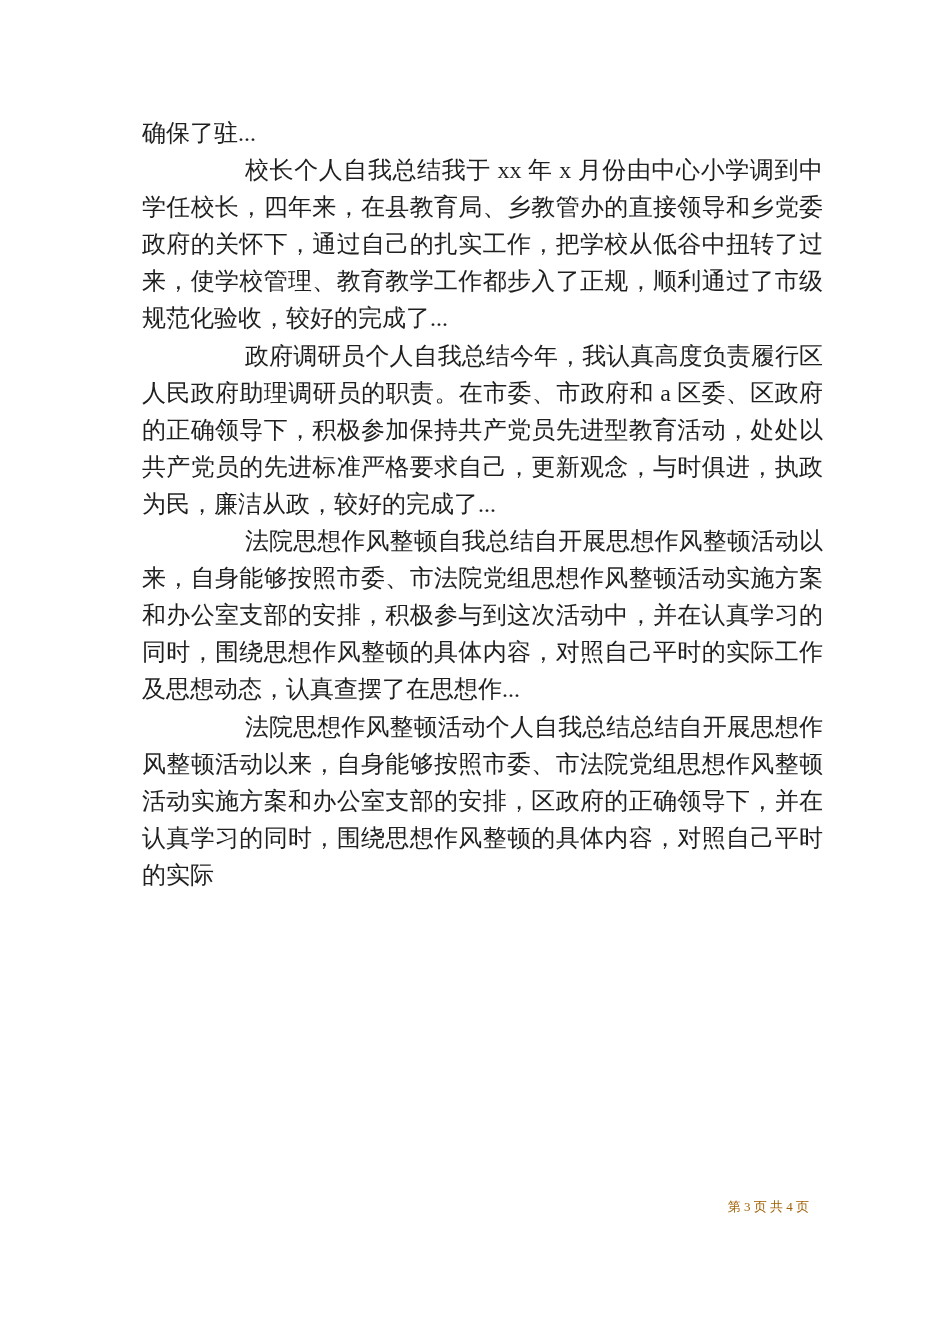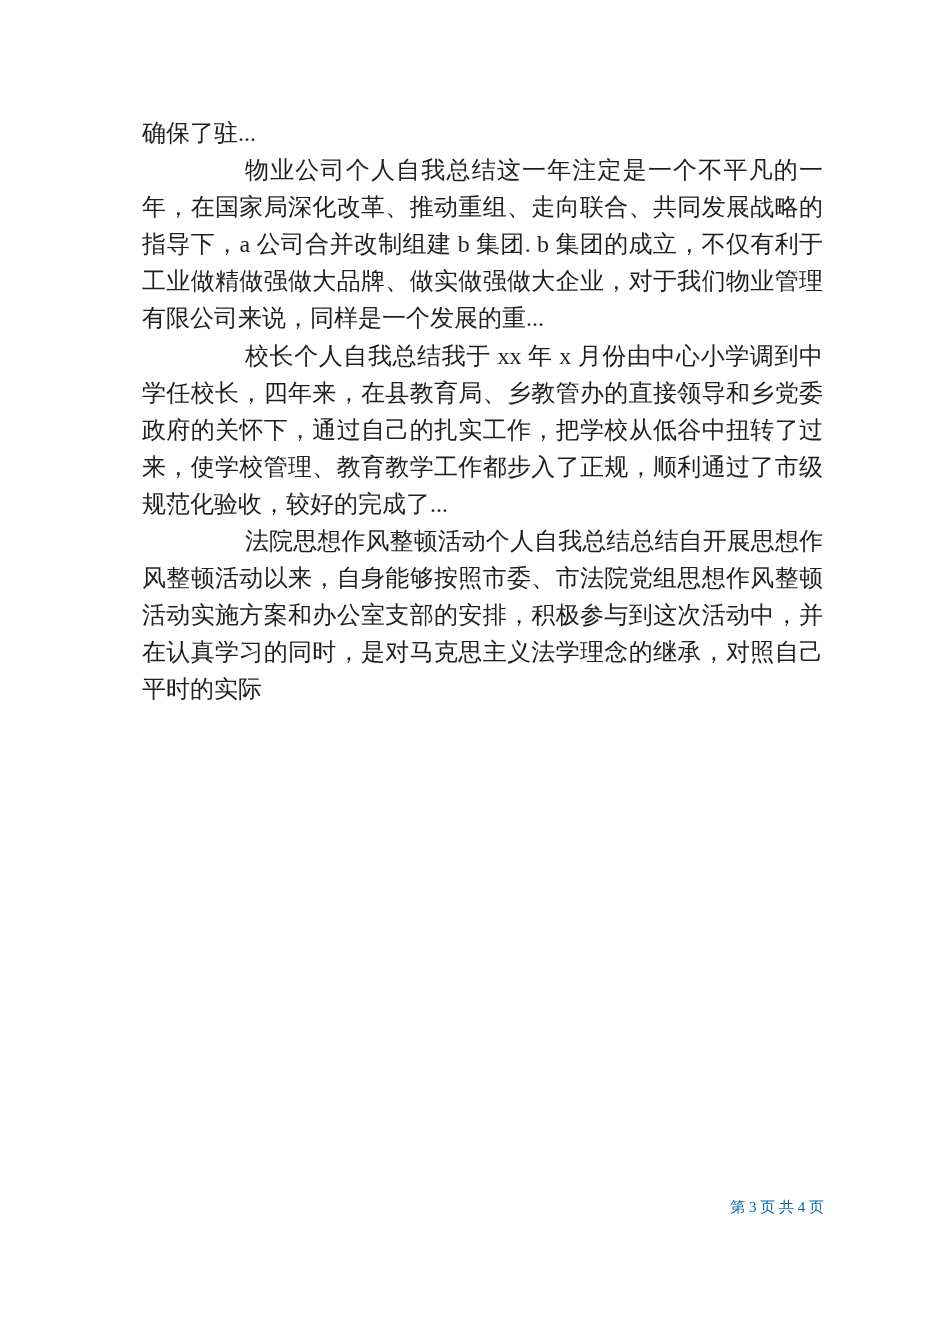--- a/index.html
+++ b/index.html
@@ -34,36 +34,37 @@
     text-align: justify;
     text-indent: 103px;
     word-break: break-all;
   }
   .para.first {
     text-indent: 0;
   }
   .pagefooter {
     position: absolute;
     top: 1197px;
-    right: 126px;
-    font-size: 15px;
+    right: 141px;
+    font-size: 13px;
     line-height: 20px;
-    color: #0369a1;
+    color: #a16207;
     white-space: nowrap;
   }
 </style>
 </head>
 <body>
 
 <div class="page">
 
   <main class="content">
     <p class="para first">确保了驻...</p>
-    <p class="para">物业公司个人自我总结这一年注定是一个不平凡的一年，在国家局深化改革、推动重组、走向联合、共同发展战略的指导下，a 公司合并改制组建 b 集团. b 集团的成立，不仅有利于工业做精做强做大品牌、做实做强做大企业，对于我们物业管理有限公司来说，同样是一个发展的重...</p>
     <p class="para">校长个人自我总结我于 xx 年 x 月份由中心小学调到中学任校长，四年来，在县教育局、乡教管办的直接领导和乡党委政府的关怀下，通过自己的扎实工作，把学校从低谷中扭转了过来，使学校管理、教育教学工作都步入了正规，顺利通过了市级规范化验收，较好的完成了...</p>
-    <p class="para">法院思想作风整顿活动个人自我总结总结自开展思想作风整顿活动以来，自身能够按照市委、市法院党组思想作风整顿活动实施方案和办公室支部的安排，积极参与到这次活动中，并在认真学习的同时，是对马克思主义法学理念的继承，对照自己平时的实际</p>
+    <p class="para">政府调研员个人自我总结今年，我认真高度负责履行区人民政府助理调研员的职责。在市委、市政府和 a 区委、区政府的正确领导下，积极参加保持共产党员先进型教育活动，处处以共产党员的先进标准严格要求自己，更新观念，与时俱进，执政为民，廉洁从政，较好的完成了...</p>
+    <p class="para">法院思想作风整顿自我总结自开展思想作风整顿活动以来，自身能够按照市委、市法院党组思想作风整顿活动实施方案和办公室支部的安排，积极参与到这次活动中，并在认真学习的同时，围绕思想作风整顿的具体内容，对照自己平时的实际工作及思想动态，认真查摆了在思想作...</p>
+    <p class="para">法院思想作风整顿活动个人自我总结总结自开展思想作风整顿活动以来，自身能够按照市委、市法院党组思想作风整顿活动实施方案和办公室支部的安排，区政府的正确领导下，并在认真学习的同时，围绕思想作风整顿的具体内容，对照自己平时的实际</p>
   </main>
 
   <footer class="pagefooter">
     <span>第 3 页 共 4 页</span>
   </footer>
 
 </div>
 
 </body></html>

